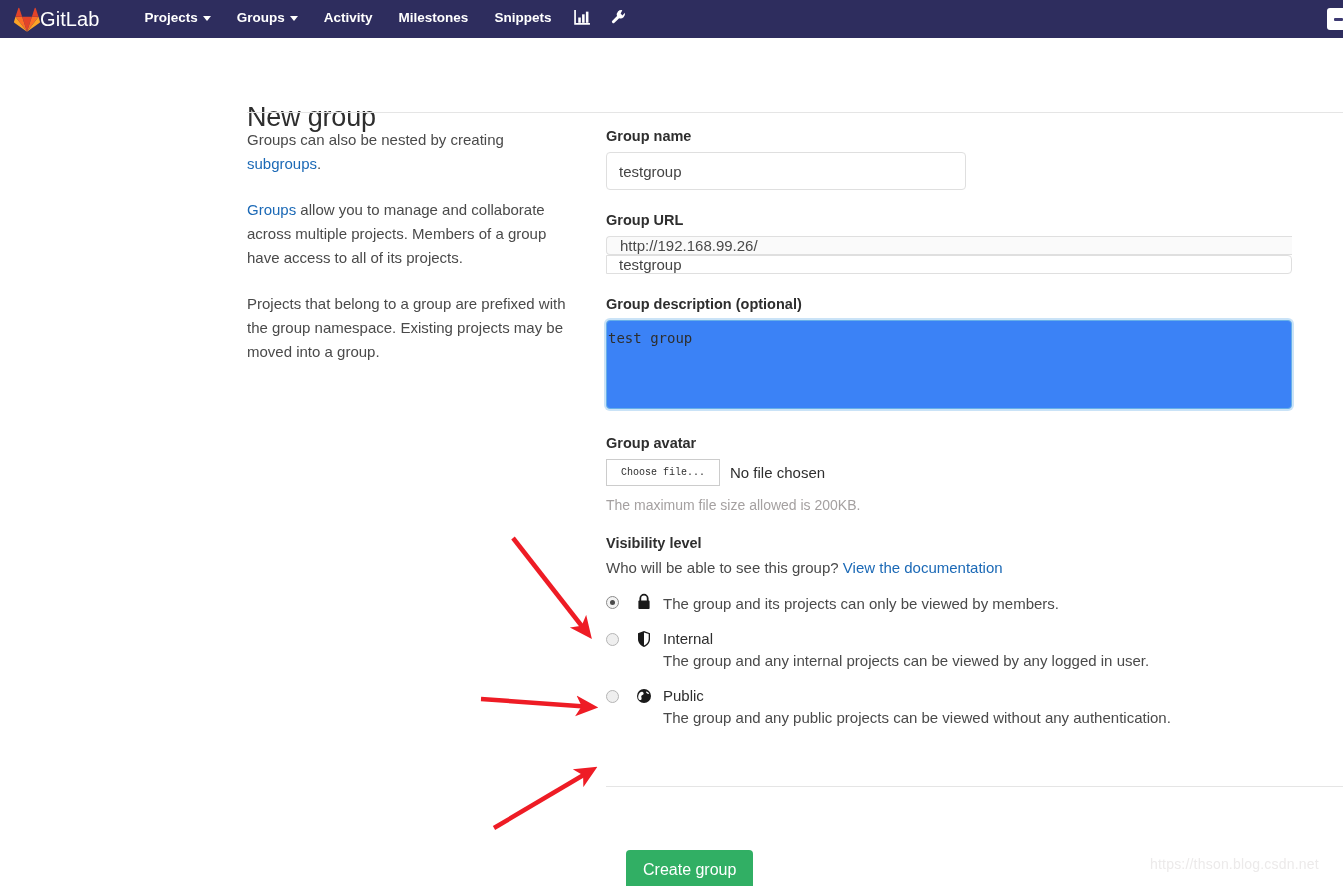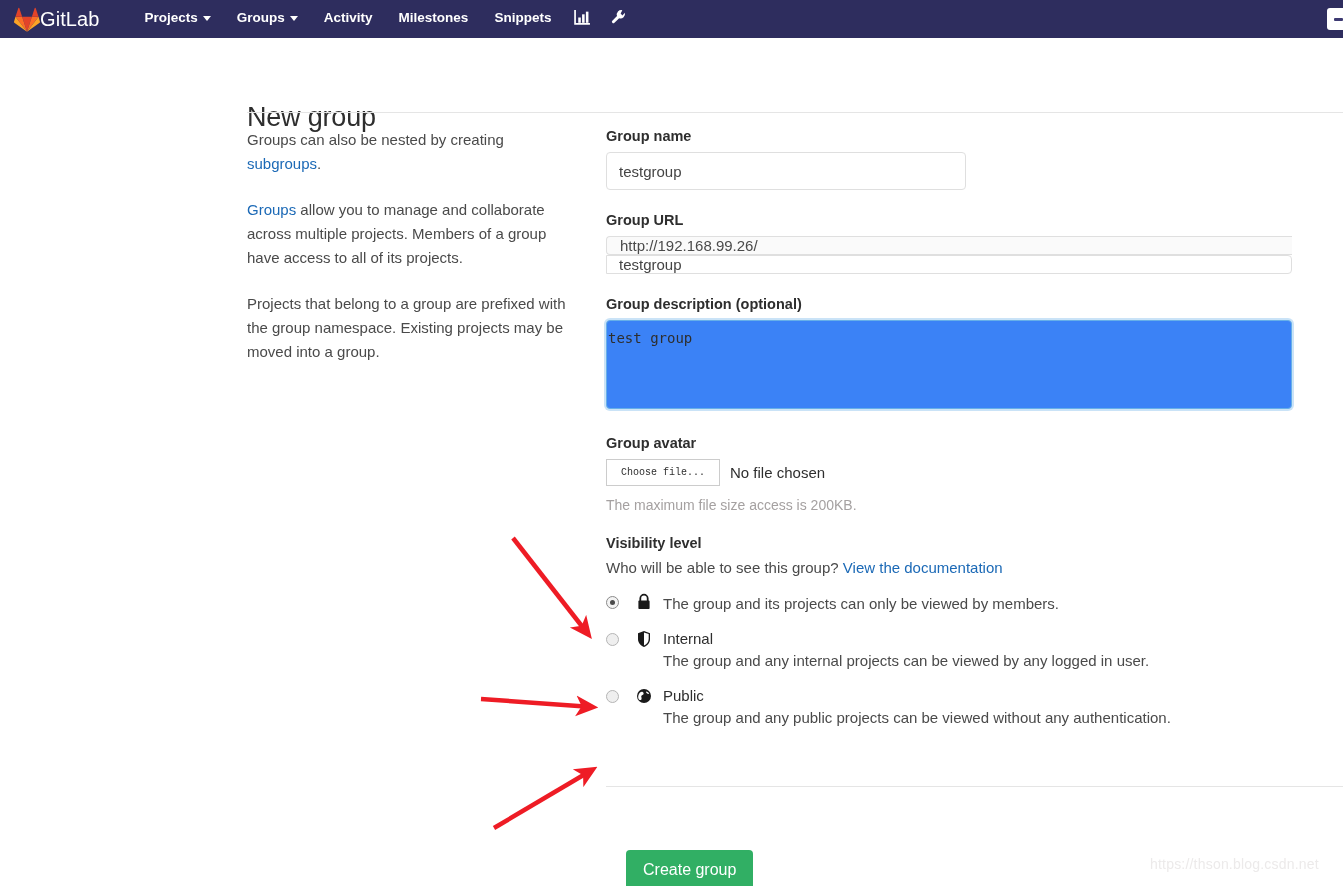--- a/index.html
+++ b/index.html
@@ -282,21 +282,21 @@
       <label class="field-label">Group description (optional)</label>
       <textarea class="desc-area" style="">test group</textarea>
     </div>
 
     <div class="field-block">
       <label class="field-label">Group avatar</label>
       <div class="file-row">
         <button class="choose-file-btn">Choose file...</button>
         <span class="no-file">No file chosen</span>
       </div>
-      <div class="hint-text">The maximum file size access is 200KB.</div>
+      <div class="hint-text">The maximum file size allowed is 200KB.</div>
     </div>
 
     <div class="field-block" style="">
       <label class="field-label">Visibility level</label>
       <div class="visibility-question">
         <span>Who will be able to see this group?</span>
         <a class="link">View the documentation</a>
       </div>
 
       <div class="vis-option">

